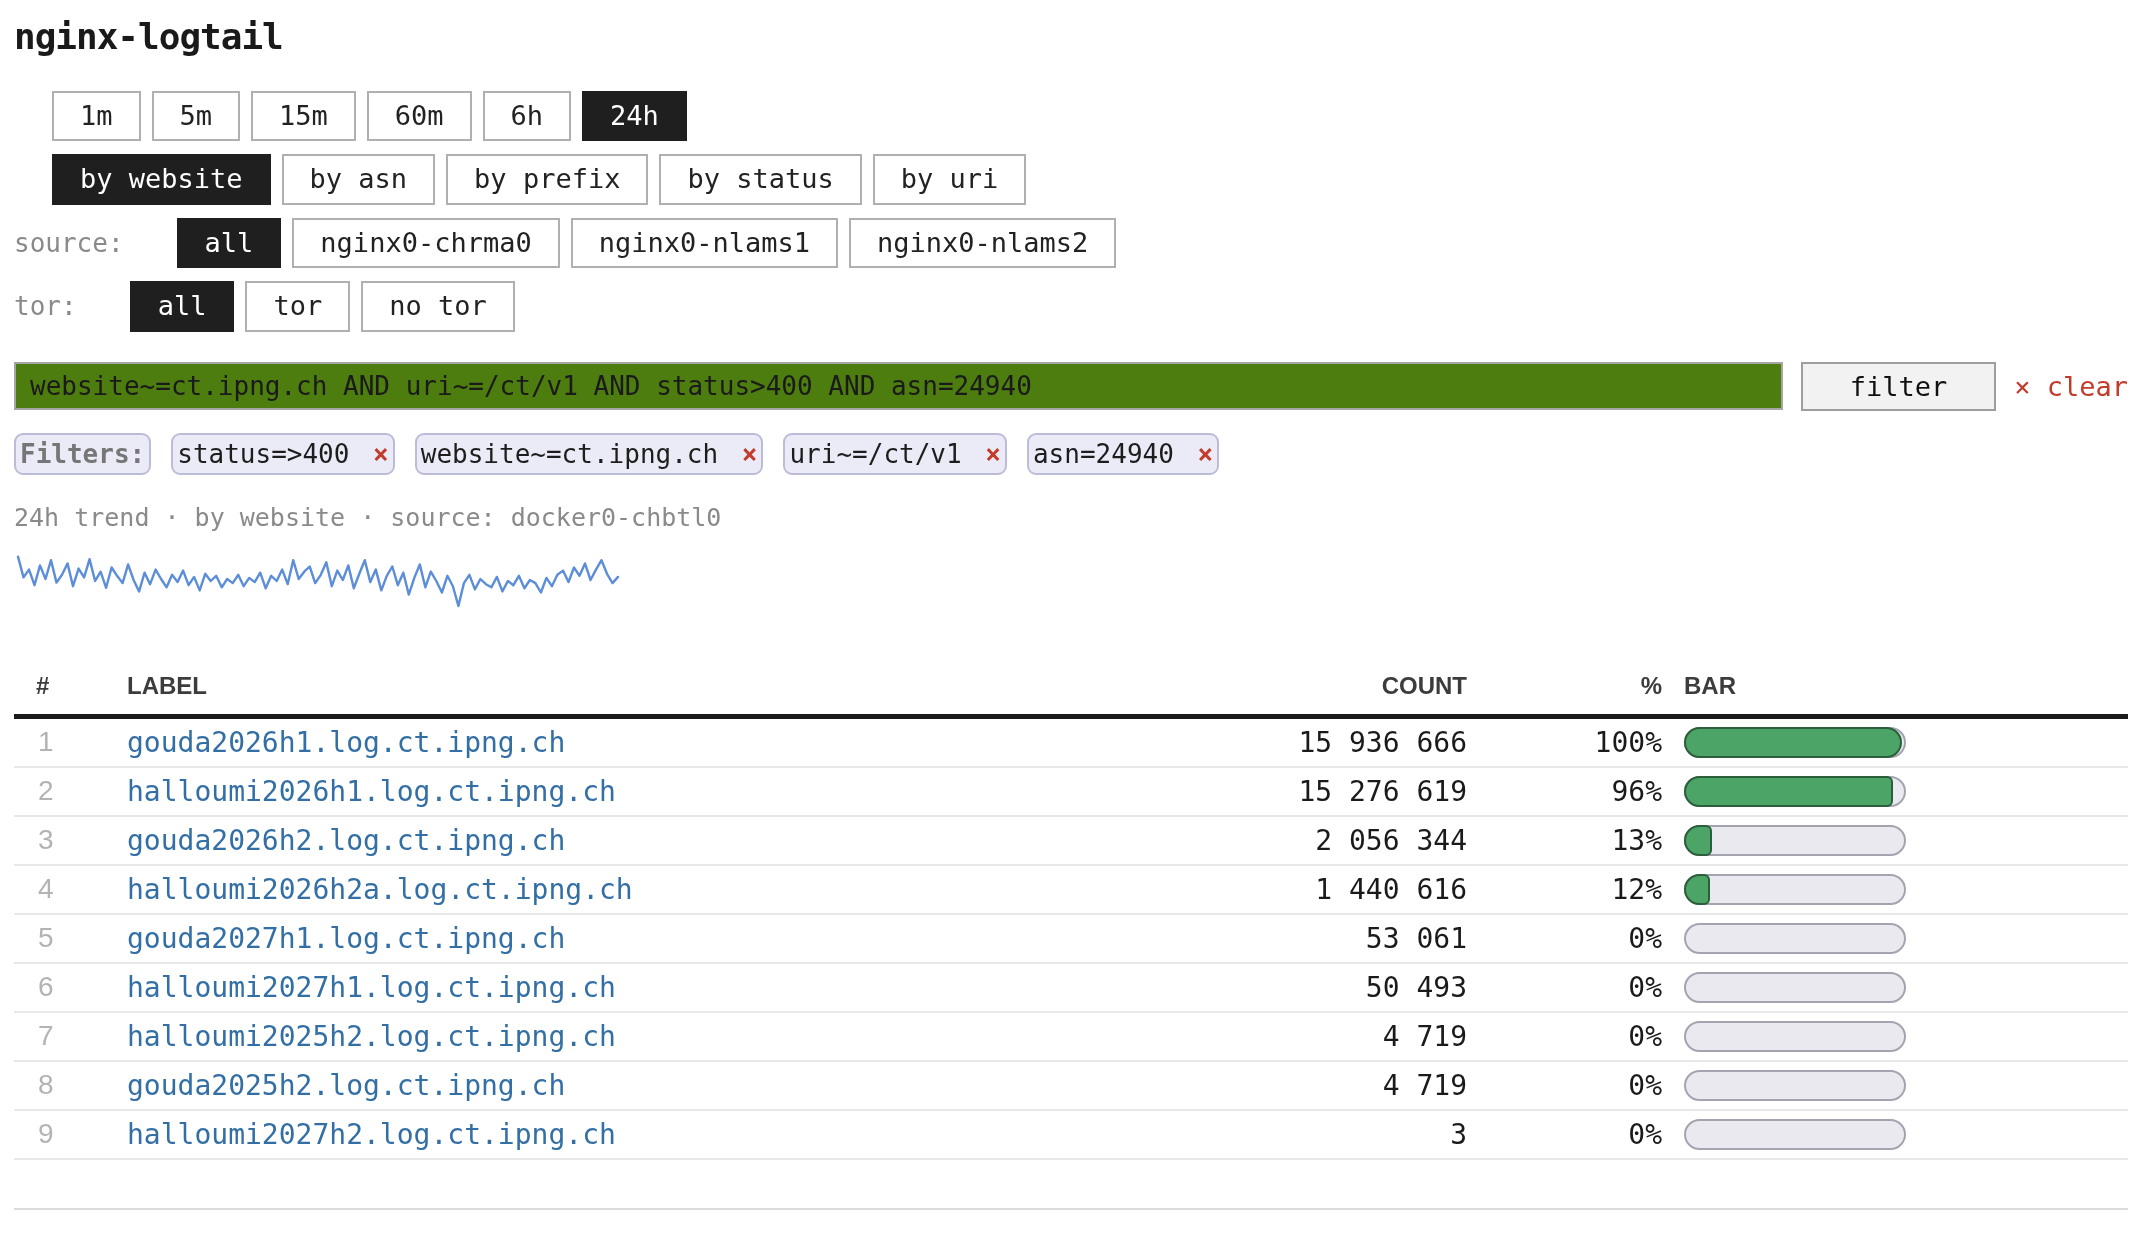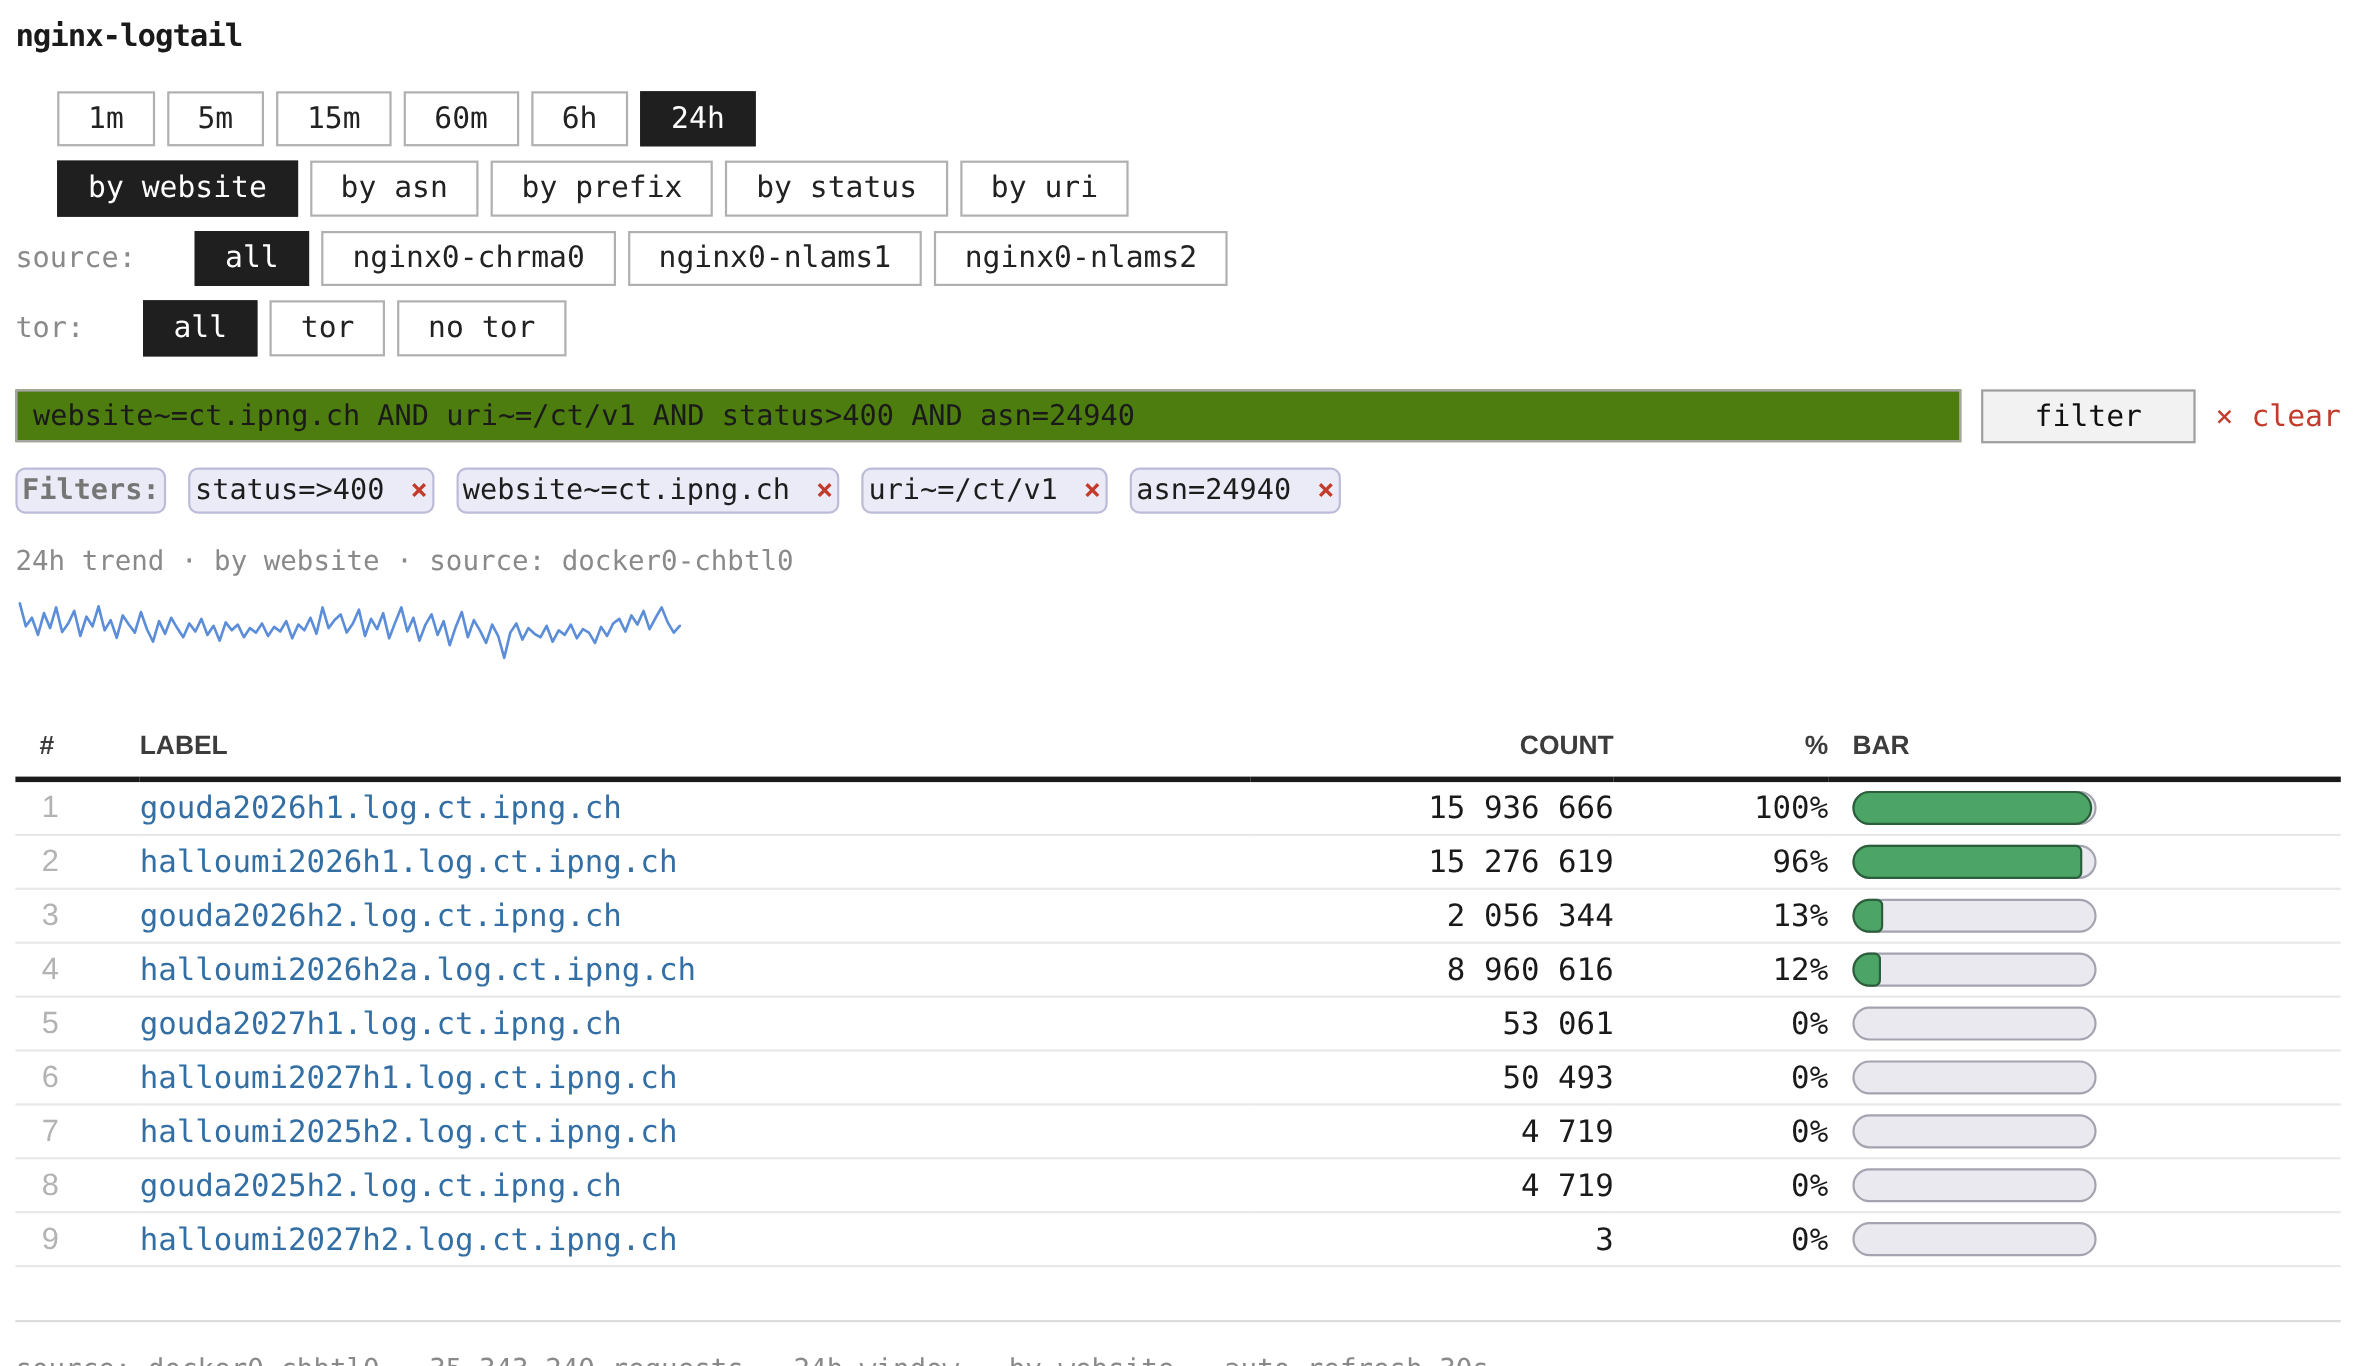--- a/index.html
+++ b/index.html
@@ -8,21 +8,21 @@
     --muted:#8a8a8a; --border-gray:#b0b0b0;
   }
   *{box-sizing:border-box;}
   html,body{margin:0;padding:0;}
   body{
     width:2142px;height:1242px;background:#fff;color:#1a1a1a;
     font-family:"DejaVu Sans Mono","Liberation Mono",monospace;
     overflow:hidden;
   }
   .page{padding:10px 14px 20px 14px;}
-  h1{font-size:28px;font-weight:bold;margin:6px 0 34px 0;letter-spacing:-1px;}
+  h1{font-size:36px;font-weight:bold;margin:6px 0 34px 0;letter-spacing:-1px;}
   .btn-row{display:flex;align-items:center;gap:11px;margin-bottom:13px;}
   .btns{display:flex;align-items:center;gap:11px;padding-left:38px;}
   .btn{
     font-family:inherit;font-size:27px;color:#222;background:#fff;
     border:2px solid var(--border-gray);padding:7px 26px;cursor:pointer;line-height:1.2;
   }
   .btn.selected{background:var(--accent);border-color:var(--accent);color:#fff;}
   .row-label{color:var(--muted);font-size:26px;margin-right:4px;}
   .filter-row{display:flex;align-items:stretch;gap:18px;margin-top:30px;}
   .filter-row input{
@@ -190,21 +190,21 @@
           <td class="pct">13%</td>
           <td class="barcell">
             <div class="track">
               <div class="fill" style="width: 13%;"></div>
             </div>
           </td>
         </tr>
         <tr>
           <td class="num">4</td>
           <td class="label"><a href="#">halloumi2026h2a.log.ct.ipng.ch</a></td>
-          <td class="count">8 960 616</td>
+          <td class="count">1 440 616</td>
           <td class="pct">12%</td>
           <td class="barcell">
             <div class="track">
               <div class="fill" style="width: 12%;"></div>
             </div>
           </td>
         </tr>
         <tr>
           <td class="num">5</td>
           <td class="label"><a href="#">gouda2027h1.log.ct.ipng.ch</a></td>

